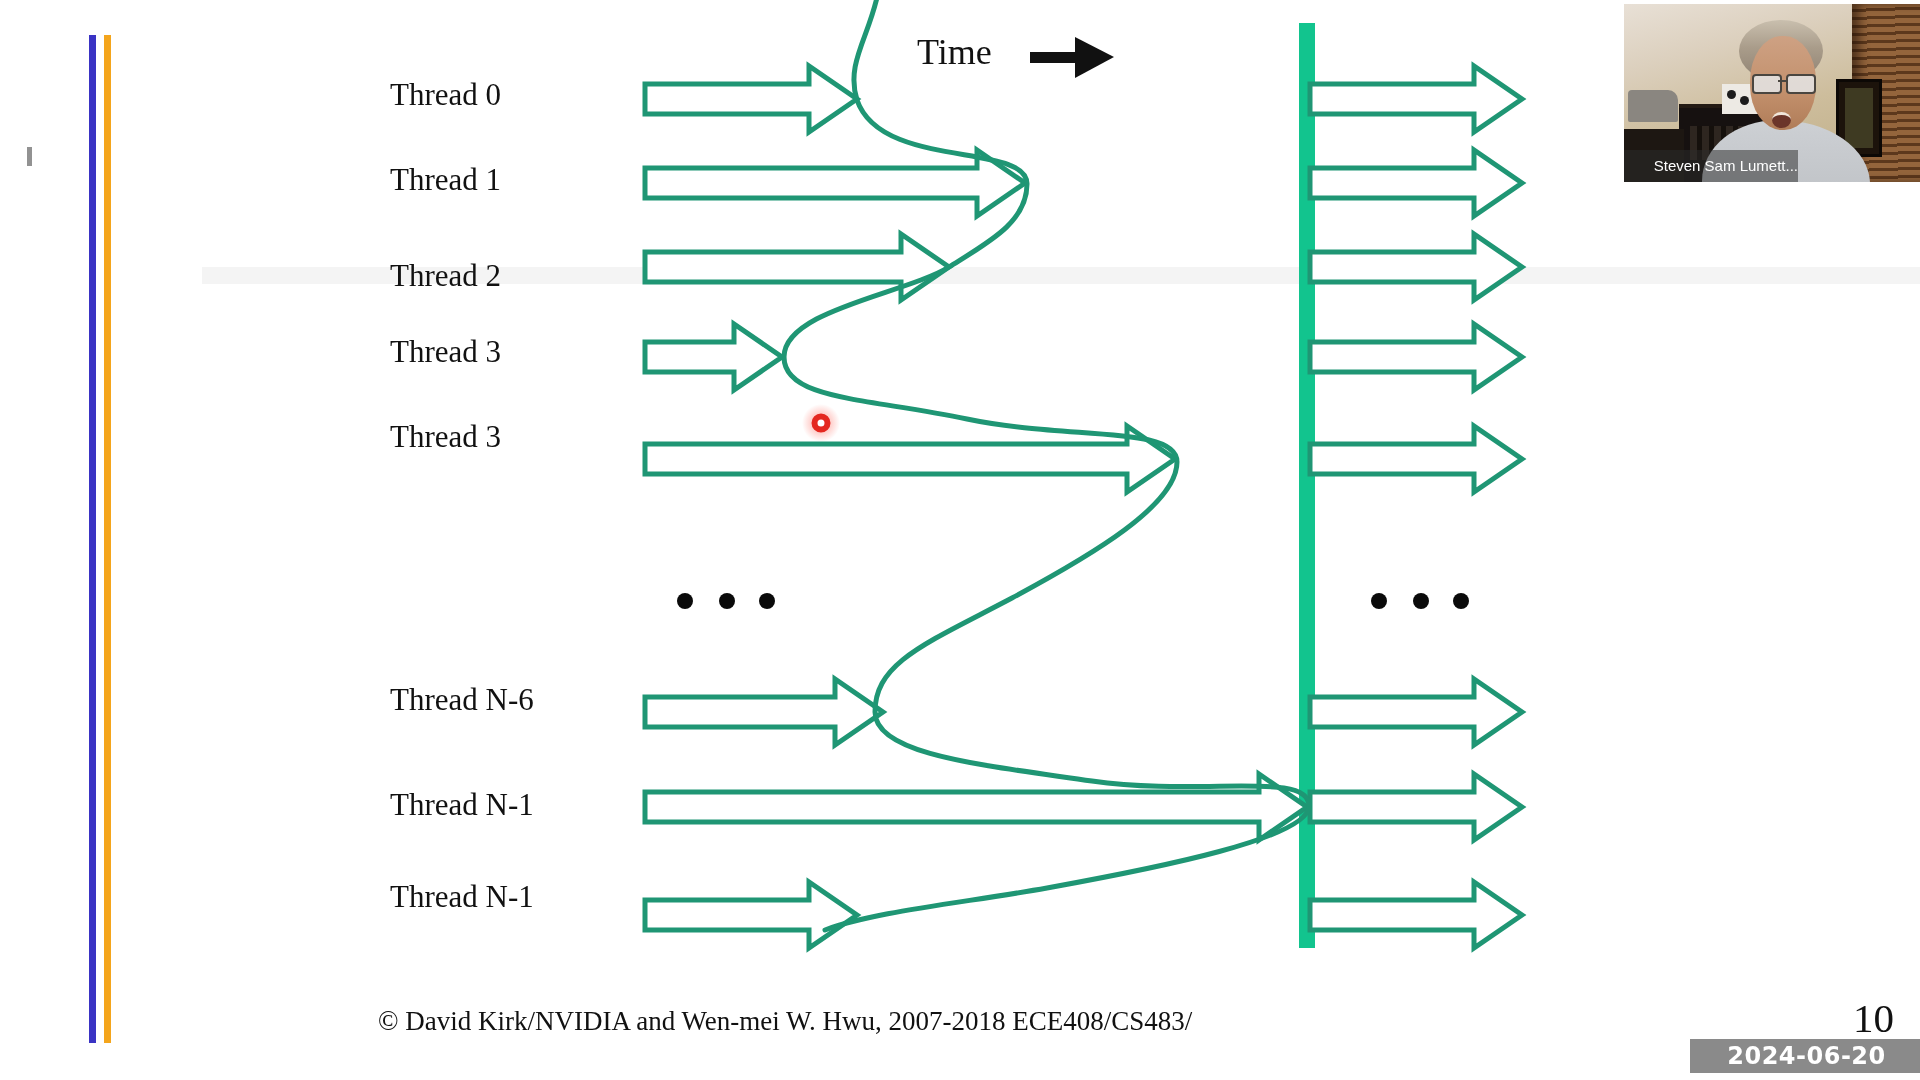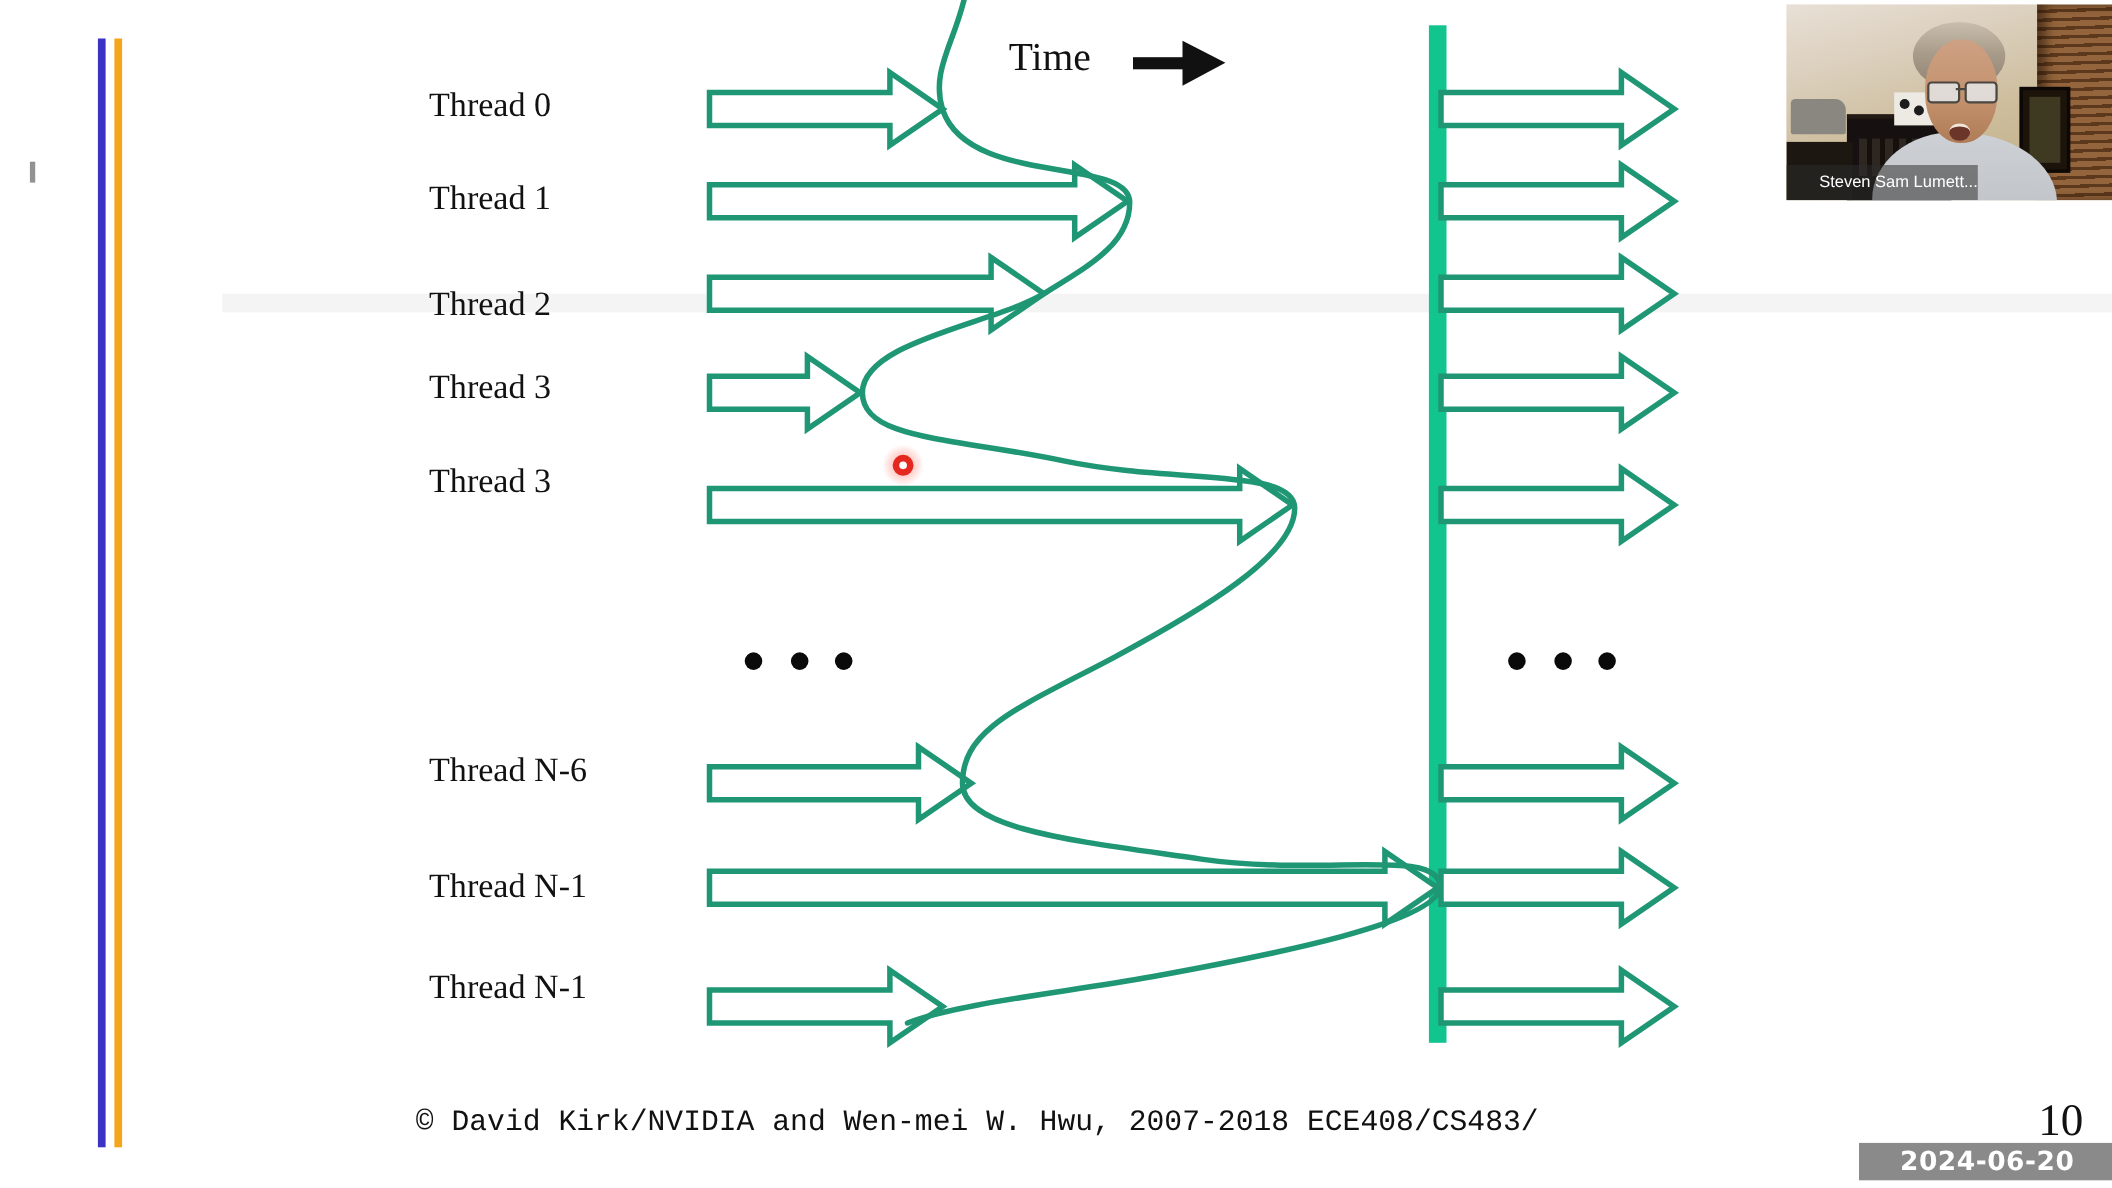--- a/index.html
+++ b/index.html
@@ -7,21 +7,21 @@
           font-family:"Liberation Serif", serif;color:#111;margin-left:27px;}
   
   .vbar{position:absolute;top:35px;height:1008px;width:7px;}
   #bar-blue{left:62px;background:#3a33c4;}
   #bar-orange{left:77px;background:#f4a51c;}
   .edge-notch{position:absolute;left:0;top:147px;width:5px;height:19px;background:#4a4a4a;opacity:.6;}
   .faint-band{position:absolute;left:175px;top:267px;width:1718px;height:17px;background:#f4f4f4;}
   
   .time-label{position:absolute;left:890px;top:31px;font-size:36px;}
   .thread-label{position:absolute;left:363px;height:40px;line-height:40px;font-size:31px;white-space:nowrap;}
-  .footer{position:absolute;left:351px;top:1006px;font-size:27px;line-height:31px;font-family:Liberation Mono, monospace;}
+  .footer{position:absolute;left:351px;top:1006px;font-size:27px;line-height:31px;}
   .page-number{position:absolute;left:1826px;top:994px;font-size:41px;}
   
   #diagram{position:absolute;left:0;top:0;}
   
   .timestamp{position:absolute;left:1663px;top:1039px;width:233px;height:34px;background:#8a8a8a;
              color:#ffffff;font-family:"DejaVu Sans", sans-serif;font-weight:bold;font-size:24px;
              line-height:34px;text-align:center;letter-spacing:.5px;}
   
   .webcam{position:absolute;left:1597px;top:4px;width:323px;height:178px;overflow:hidden;z-index:5;
           background:linear-gradient(165deg,#e8e0d6 0%,#dcd0be 25%,#cdbd9c 55%,#c3b28e 80%,#b8a680 100%);text-align:right;}

